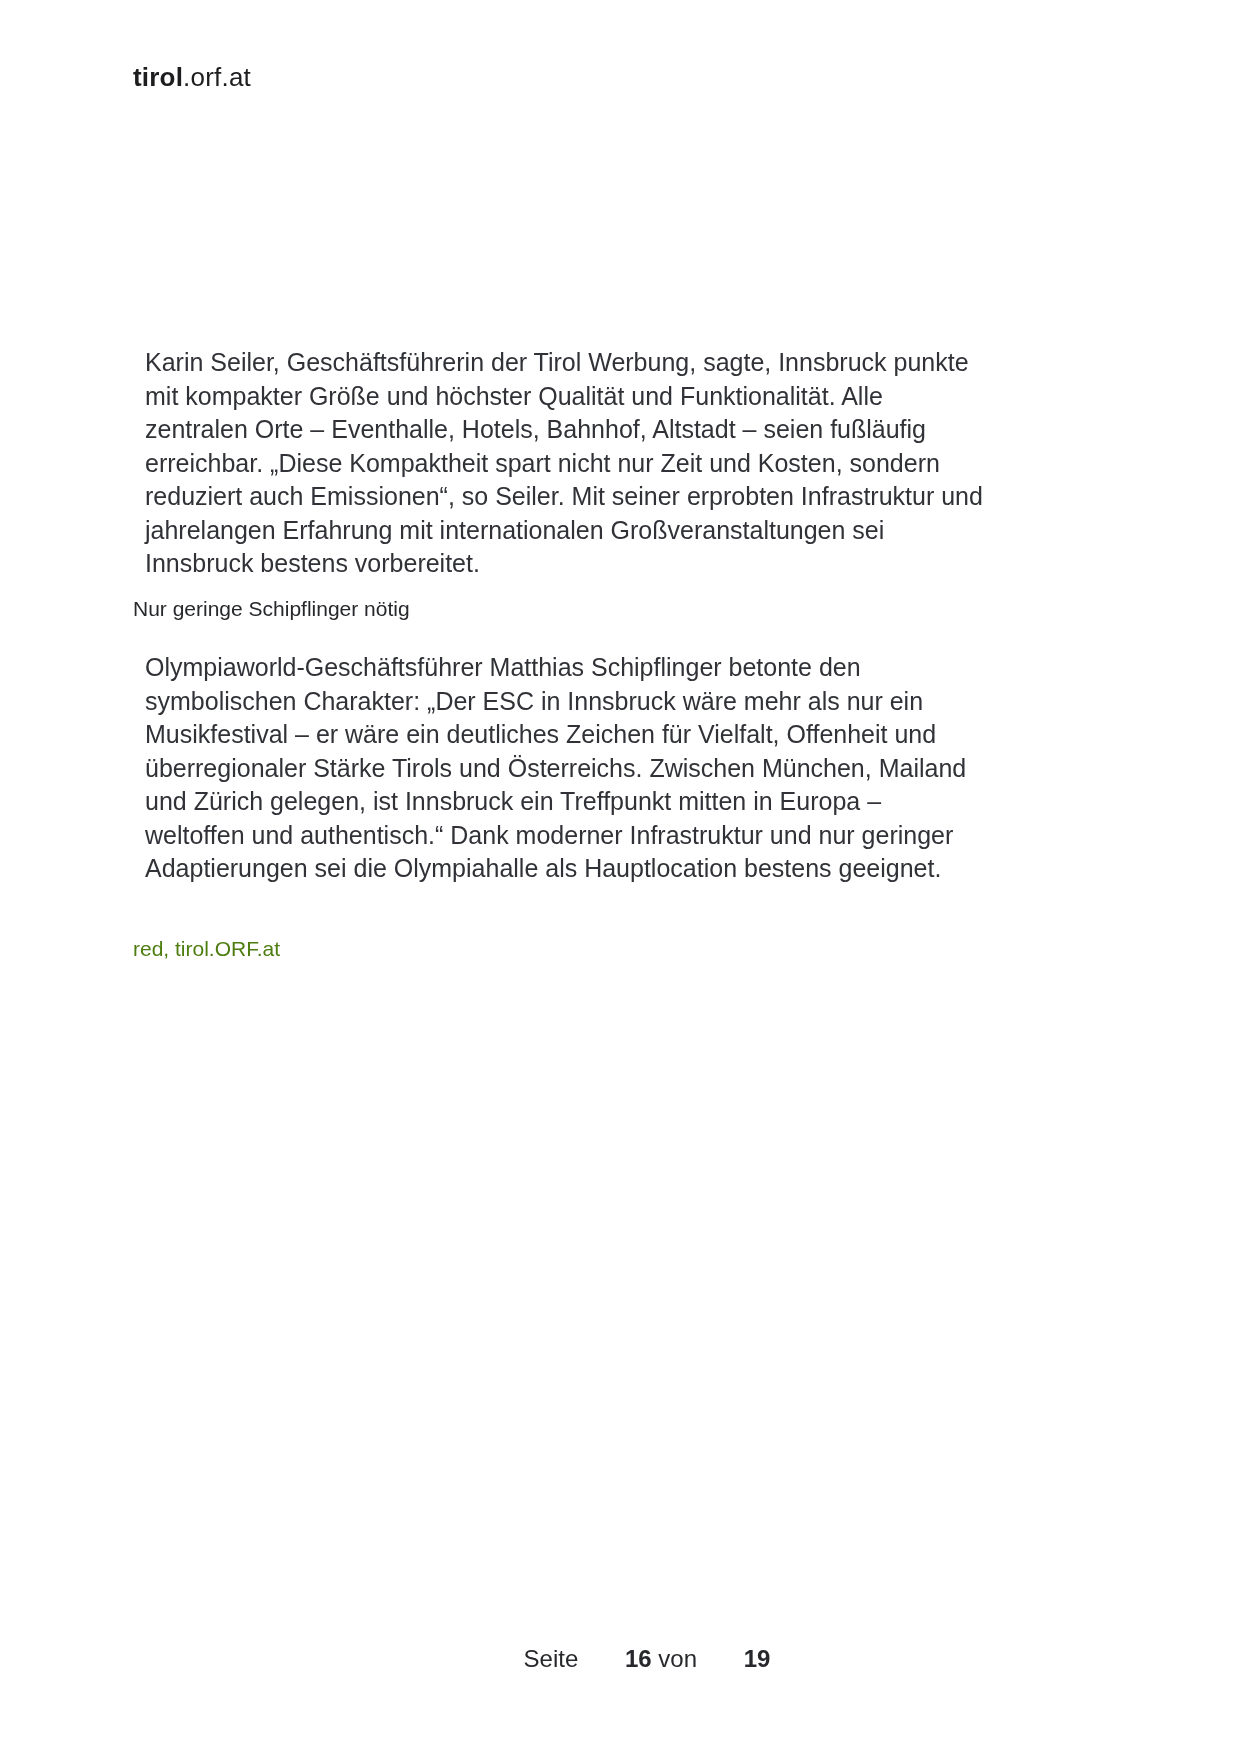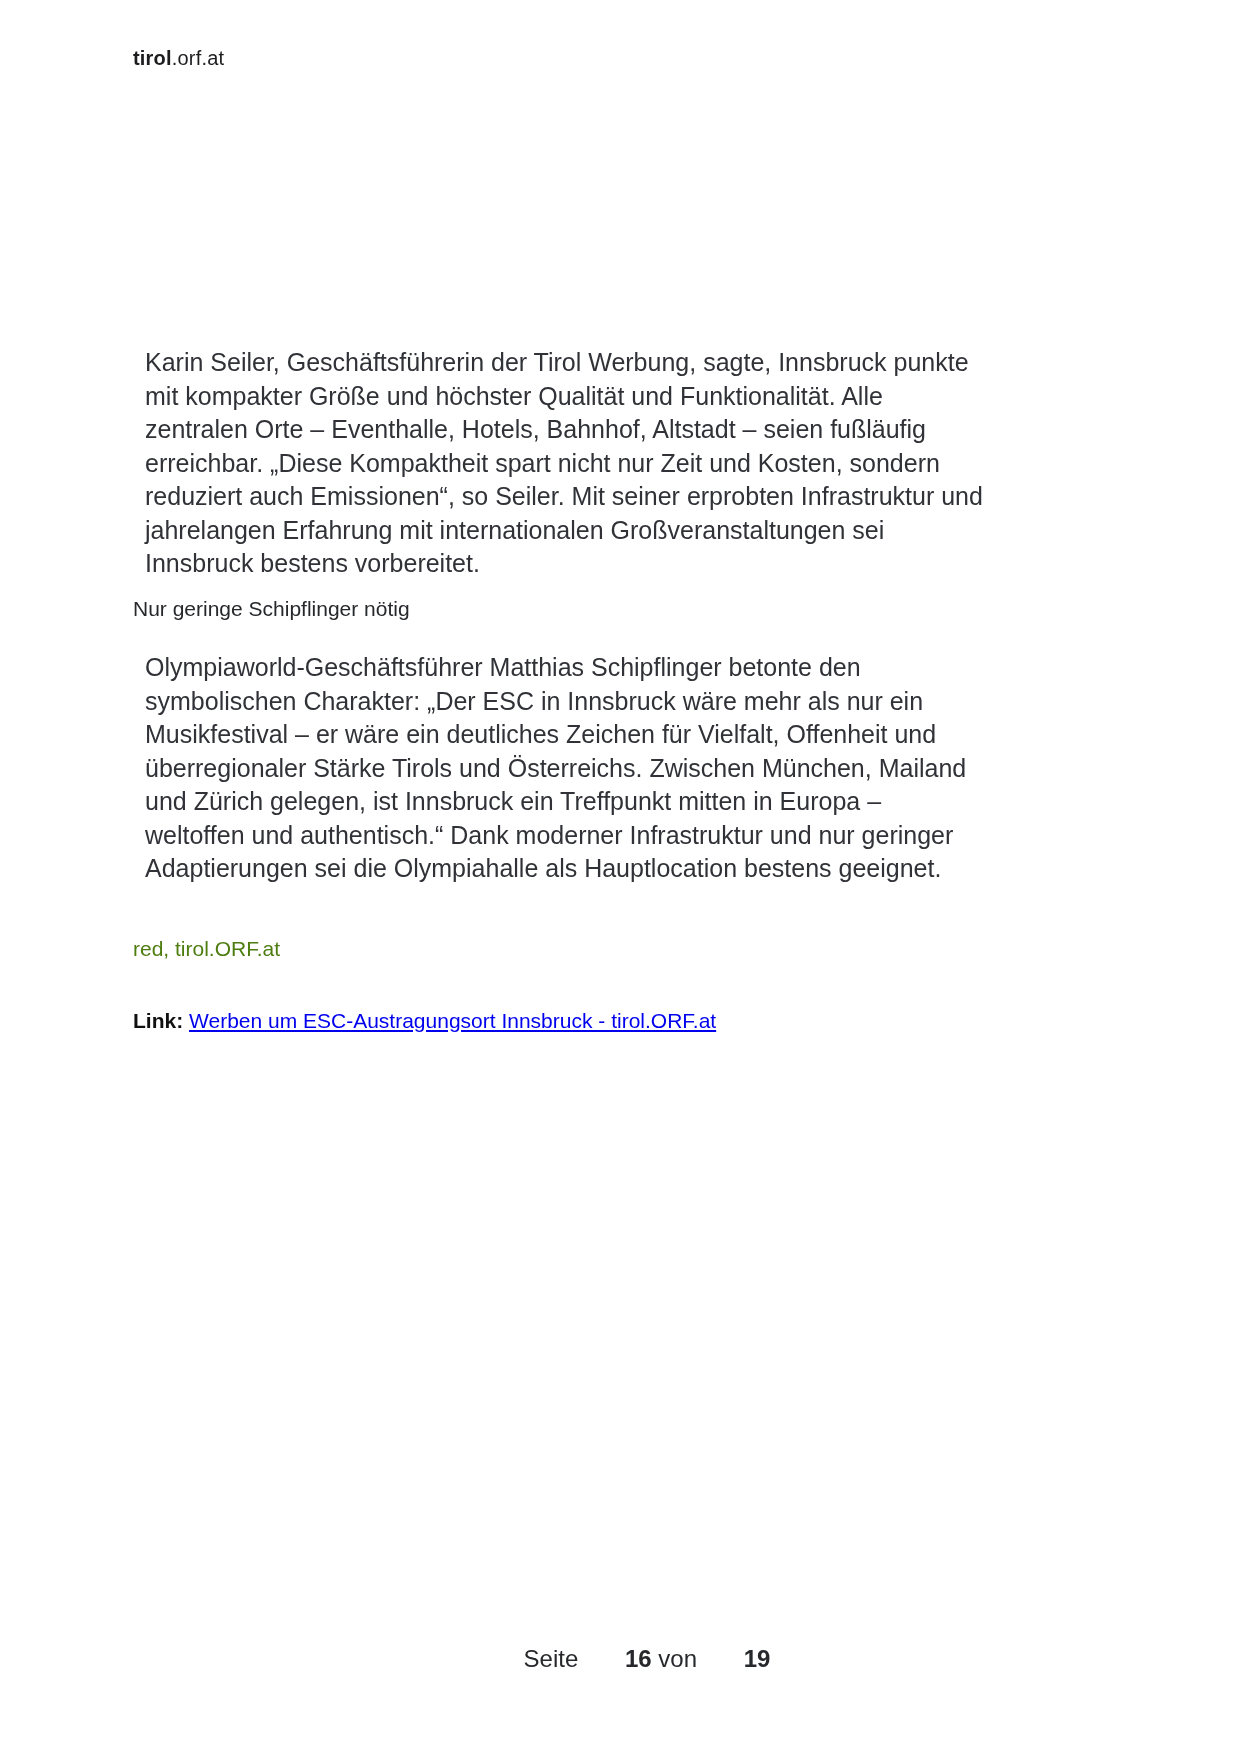--- a/index.html
+++ b/index.html
@@ -14,22 +14,22 @@
   .page {
     position: relative;
     width: 1241px;
     height: 1754px;
     background: #ffffff;
     overflow: hidden;
   }
   .brand {
     position: absolute;
     left: 133px;
-    top: 47px;
-    font-size: 20px;
+    top: 62px;
+    font-size: 26px;
     color: #1d1d1f;
     letter-spacing: 0.2px;
   }
   .brand .b { font-weight: bold; }
   .section-heading {
     position: absolute;
     left: 133px;
     font-size: 21px;
     font-weight: 400;
     color: #26282b;
@@ -102,17 +102,16 @@
   <p class="body-para para-2">Olympiaworld-Geschäftsführer Matthias Schipflinger betonte den
 symbolischen Charakter: „Der ESC in Innsbruck wäre mehr als nur ein
 Musikfestival – er wäre ein deutliches Zeichen für Vielfalt, Offenheit und
 überregionaler Stärke Tirols und Österreichs. Zwischen München, Mailand
 und Zürich gelegen, ist Innsbruck ein Treffpunkt mitten in Europa –
 weltoffen und authentisch.“ Dank moderner Infrastruktur und nur geringer
 Adaptierungen sei die Olympiahalle als Hauptlocation bestens geeignet.</p>
 
   <div class="byline">red, tirol.ORF.at</div>
 
-  <div class="link-line"><span class="lbl">Link:</span> <a href="#">Werben um ESC-Austragungsort Innsbruck - tirol.ORF.at</a></div>
 
   <div class="footer"><span>Seite</span> <span class="num">16</span> <span>von</span> <span class="num">19</span></div>
 
 </div>
 
 </body></html>

